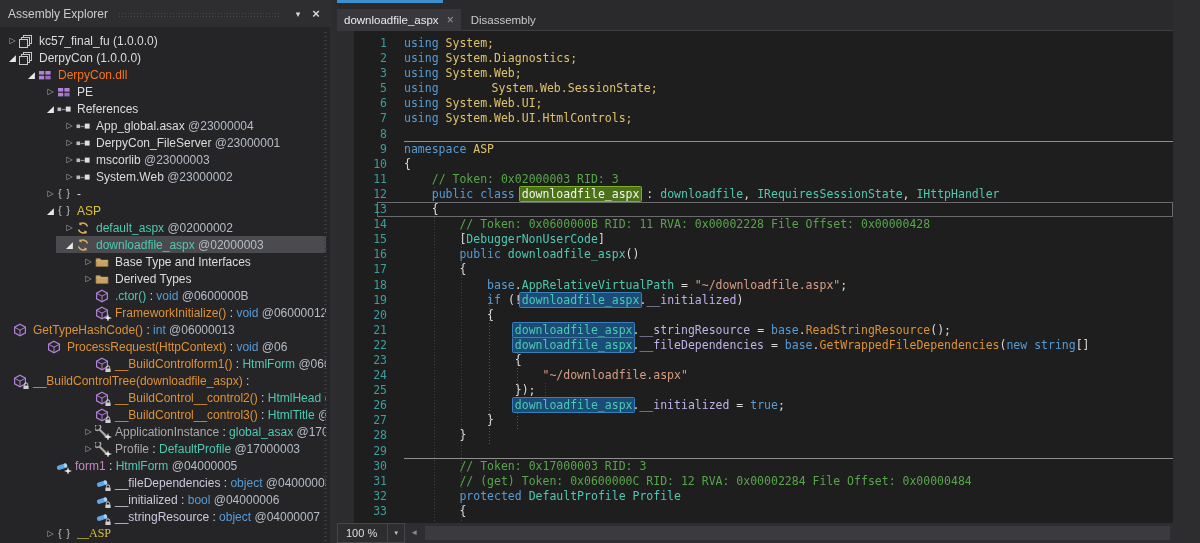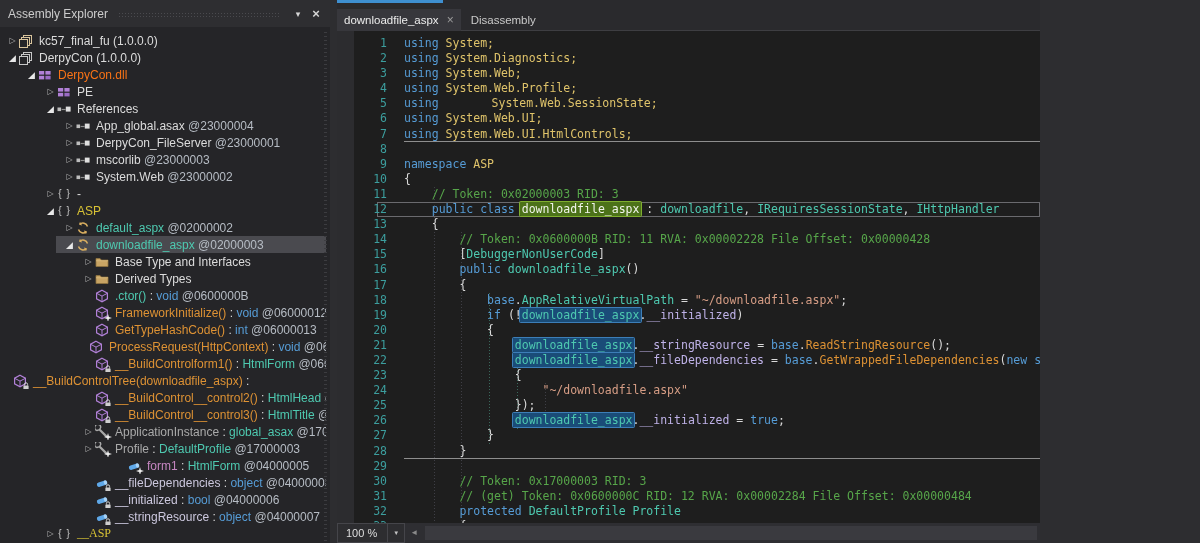--- a/index.html
+++ b/index.html
@@ -1,18 +1,18 @@
 <!DOCTYPE html>
 <html><head>
 <meta charset="utf-8">
 <style>
   html,body{margin:0;padding:0;}
   body{width:1200px;height:543px;overflow:hidden;background:#2D2D30;
        font-family:"Liberation Sans",sans-serif;-webkit-font-smoothing:antialiased;}
-  #app{position:relative;width:1040px;height:543px;}
+  #app{position:relative;width:1173px;height:543px;}
 
   
   #explorer{position:absolute;left:0;top:0;width:330px;height:543px;background:#252528;}
   #explorer-header{height:27px;background:#2E2E31;display:flex;align-items:center;padding:0 5px 0 8px;}
   #explorer-title{font-size:12px;color:#CCCCCC;white-space:nowrap;}
   #explorer-grip{flex:1;height:6px;margin:2px 8px 0 10px;
     background-image:radial-gradient(#4A4A4E 0.8px,transparent 0.9px);background-size:3px 3px;}
   .hdr-btn{width:18px;height:18px;line-height:18px;text-align:center;color:#D6D6D6;flex:none;cursor:default;}
   #explorer-chevron{font-size:9px;}
   #explorer-close{font-size:13px;font-weight:bold;}
@@ -272,34 +272,34 @@
               <svg width="8" height="8" viewBox="0 0 8 8">
      <polygon points="4,0 4.9,3.1 8,4 4.9,4.9 4,8 3.1,4.9 0,4 3.1,3.1" fill="#EDEDED"></polygon>
               </svg>
             </span>
           </span>
           <span class="tseg" style="color: rgb(222, 146, 52);">FrameworkInitialize()</span>
           <span class="tseg" style="color: rgb(218, 218, 218);"> : </span>
           <span class="tseg" style="color: rgb(86, 156, 214);">void</span>
           <span class="tseg" style="color: rgb(182, 188, 196);"> @06000012</span>
         </div>
-        <div class="trow" style="--ind: 82px; padding-left: 82px;">
+        <div class="trow" style="--ind: 82px; ">
           <span class="exp"></span>
           <span class="ticon">
             <svg width="14" height="14" viewBox="0 0 14 14">
      <polygon points="7,1.3 12.4,4.2 12.4,9.8 7,12.7 1.6,9.8 1.6,4.2" fill="none" stroke="#B180D7" stroke-width="1.2"></polygon>
      <path d="M1.8 4.4 L7 7.1 L12.2 4.4 M7 7.1 V12.5" fill="none" stroke="#B180D7" stroke-width="1"></path>
             </svg>
           </span>
           <span class="tseg" style="color: rgb(222, 146, 52);">GetTypeHashCode()</span>
           <span class="tseg" style="color: rgb(218, 218, 218);"> : </span>
           <span class="tseg" style="color: rgb(86, 156, 214);">int</span>
           <span class="tseg" style="color: rgb(182, 188, 196);"> @06000013</span>
         </div>
-        <div class="trow" style="--ind: 82px; padding-left: 76px;">
+        <div class="trow" style="--ind: 82px; padding-left: 34px;">
           <span class="exp"></span>
           <span class="ticon">
             <svg width="14" height="14" viewBox="0 0 14 14">
      <polygon points="7,1.3 12.4,4.2 12.4,9.8 7,12.7 1.6,9.8 1.6,4.2" fill="none" stroke="#B180D7" stroke-width="1.2"></polygon>
      <path d="M1.8 4.4 L7 7.1 L12.2 4.4 M7 7.1 V12.5" fill="none" stroke="#B180D7" stroke-width="1"></path>
             </svg>
           </span>
           <span class="tseg" style="color: rgb(222, 146, 52);">ProcessRequest(HttpContext)</span>
           <span class="tseg" style="color: rgb(218, 218, 218);"> : </span>
           <span class="tseg" style="color: rgb(86, 156, 214);">void</span>
@@ -408,21 +408,21 @@
               <svg width="8" height="8" viewBox="0 0 8 8">
      <polygon points="4,0 4.9,3.1 8,4 4.9,4.9 4,8 3.1,4.9 0,4 3.1,3.1" fill="#EDEDED"></polygon>
               </svg>
             </span>
           </span>
           <span class="tseg" style="color: rgb(169, 169, 169);">Profile</span>
           <span class="tseg" style="color: rgb(218, 218, 218);"> : </span>
           <span class="tseg" style="color: rgb(78, 201, 176);">DefaultProfile</span>
           <span class="tseg" style="color: rgb(182, 188, 196);"> @17000003</span>
         </div>
-        <div class="trow" style="--ind: 82px; padding-left: 114px;">
+        <div class="trow" style="--ind: 82px; padding-left: 42px;">
           <span class="exp"></span>
           <span class="ticon">
             <svg width="14" height="14" viewBox="0 0 14 14">
      <g transform="rotate(-18 7 8)">
                 <rect x="1.8" y="5.4" width="10.4" height="4.6" rx="2.3" fill="#5FA8E8"></rect>
      <ellipse cx="10.8" cy="7.7" rx="1.7" ry="2.3" fill="#A8D2F5"></ellipse>
               </g>
             </svg>
             <span class="ov">
               <svg width="8" height="8" viewBox="0 0 8 8">
@@ -534,21 +534,20 @@
           <div class="guide" style="left: 96.72px; top: 156px; height: 347.3px; background-image: repeating-linear-gradient(rgb(63, 63, 70) 0px, rgb(63, 63, 70) 1px, transparent 1px, transparent 3px);"></div>
           <div class="guide" style="left: 124.44px; top: 201.3px; height: 302px; background-image: repeating-linear-gradient(rgb(63, 63, 70) 0px, rgb(63, 63, 70) 1px, transparent 1px, transparent 3px);"></div>
           <div class="guide" style="left: 152.16px; top: 261.7px; height: 151px; background-image: repeating-linear-gradient(rgb(58, 104, 92) 0px, rgb(58, 104, 92) 1px, transparent 1px, transparent 3px);"></div>
           <div class="guide" style="left: 179.88px; top: 307px; height: 90.6px; background-image: repeating-linear-gradient(rgb(58, 104, 92) 0px, rgb(58, 104, 92) 1px, transparent 1px, transparent 3px);"></div>
           <div class="guide" style="left: 207.6px; top: 352.3px; height: 30.2px; background-image: repeating-linear-gradient(rgb(63, 63, 70) 0px, rgb(63, 63, 70) 1px, transparent 1px, transparent 3px);"></div>
         </div>
       <div id="code">
           <div class="cl"><span class="ln" style="color: rgb(60, 158, 158);">1</span><span class="tok" style="color: rgb(86, 156, 214);">using </span><span class="tok" style="color: rgb(223, 195, 106);">System;</span></div>
           <div class="cl"><span class="ln" style="color: rgb(60, 158, 158);">2</span><span class="tok" style="color: rgb(86, 156, 214);">using </span><span class="tok" style="color: rgb(223, 195, 106);">System.Diagnostics;</span></div>
           <div class="cl"><span class="ln" style="color: rgb(60, 158, 158);">3</span><span class="tok" style="color: rgb(86, 156, 214);">using </span><span class="tok" style="color: rgb(223, 195, 106);">System.Web;</span></div>
-          <div class="cl"><span class="ln" style="color: rgb(60, 158, 158);">4</span><span class="tok" style="color: rgb(86, 156, 214);">using </span><span class="tok" style="color: rgb(223, 195, 106);">System.Web.Profile;</span></div>
           <div class="cl"><span class="ln" style="color: rgb(60, 158, 158);">5</span><span class="tok" style="color: rgb(86, 156, 214);">using </span><span class="tok" style="color: rgb(223, 195, 106); margin-left: 46px;">System.Web.SessionState;</span></div>
           <div class="cl"><span class="ln" style="color: rgb(60, 158, 158);">6</span><span class="tok" style="color: rgb(86, 156, 214);">using </span><span class="tok" style="color: rgb(223, 195, 106);">System.Web.UI;</span></div>
           <div class="cl"><span class="ln" style="color: rgb(60, 158, 158);">7</span><span class="tok" style="color: rgb(86, 156, 214);">using </span><span class="tok" style="color: rgb(223, 195, 106);">System.Web.UI.HtmlControls;</span></div>
           <div class="cl"><span class="ln" style="color: rgb(60, 158, 158);">8</span></div>
           <div class="cl"><span class="ln" style="color: rgb(60, 158, 158);">9</span><span class="tok" style="color: rgb(86, 156, 214);">namespace </span><span class="tok" style="color: rgb(223, 195, 106);">ASP</span></div>
           <div class="cl"><span class="ln" style="color: rgb(60, 158, 158);">10</span><span class="tok" style="color: rgb(218, 218, 218);">{</span></div>
           <div class="cl"><span class="ln" style="color: rgb(60, 158, 158);">11</span><span class="tok" style="color: rgb(218, 218, 218);">    </span><span class="tok" style="color: rgb(87, 166, 74);">// Token: 0x02000003 RID: 3</span></div>
           <div class="cl"><span class="ln" style="color: rgb(60, 158, 158);">12</span><span class="tok" style="color: rgb(218, 218, 218);">    </span><span class="tok" style="color: rgb(86, 156, 214);">public class </span><span class="tok hl" style="color: rgb(242, 245, 236); background: rgb(76, 114, 25); box-shadow: rgb(127, 174, 46) 0px 0px 0px 1px;">downloadfile_aspx</span><span class="tok" style="color: rgb(218, 218, 218);"> : </span><span class="tok" style="color: rgb(78, 201, 176);">downloadfile</span><span class="tok" style="color: rgb(218, 218, 218);">, </span><span class="tok" style="color: rgb(78, 201, 176);">IRequiresSessionState</span><span class="tok" style="color: rgb(218, 218, 218);">, </span><span class="tok" style="color: rgb(78, 201, 176);">IHttpHandler</span></div>
           <div class="cl"><span class="ln" style="color: rgb(60, 158, 158);">13</span><span class="tok" style="color: rgb(218, 218, 218);">    {</span></div>
           <div class="cl"><span class="ln" style="color: rgb(60, 158, 158);">14</span><span class="tok" style="color: rgb(218, 218, 218);">        </span><span class="tok" style="color: rgb(87, 166, 74);">// Token: 0x0600000B RID: 11 RVA: 0x00002228 File Offset: 0x00000428</span></div>

